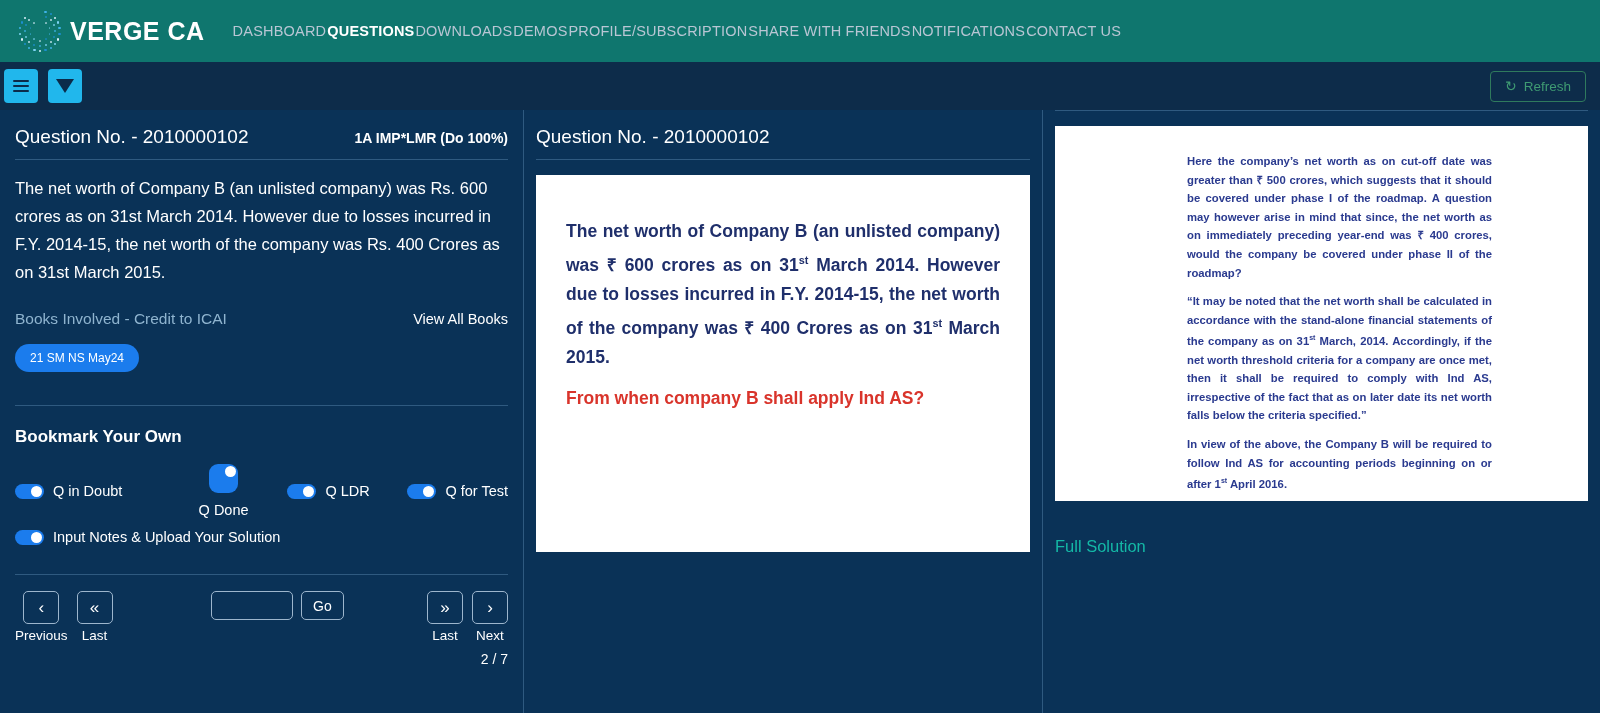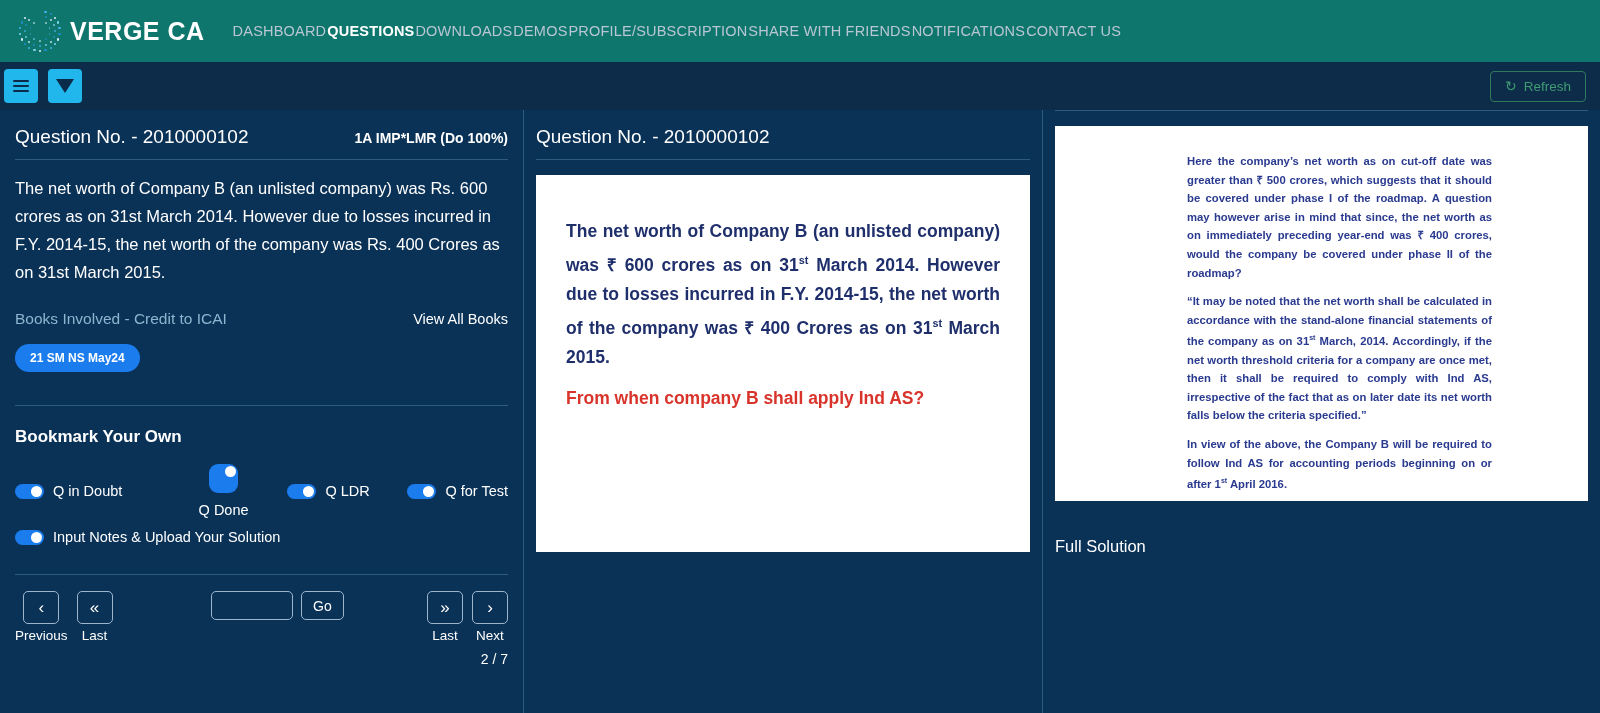--- a/index.html
+++ b/index.html
@@ -142,21 +142,21 @@
     margin-top: 24px;
   }
   .books-label { color: #8fb4cf; font-size: 15.5px; }
   .books-link  { color: #ffffff; font-size: 14.5px; cursor: pointer; }
   .badges { margin-top: 16px; }
   .badge {
     display: inline-block;
     background: #1b7ced;
     color: #ffffff;
     font-size: 12px;
-    font-weight: bold;
+    font-weight: normal;
     border-radius: 16px;
     padding: 7px 15px;
   }
   .rule-sp { margin-top: 33px; }
 
   .bookmark-title {
     color: #ffffff;
     font-size: 17px;
     font-weight: bold;
     margin-top: 21px;
@@ -295,21 +295,21 @@
     display: inline-block;
     background: #cfe5b4;
     border: 1px solid #9bb57f;
     color: #1f2f6b;
     font-size: 11.3px;
     font-weight: bold;
     padding: 4px 4px;
     width: 296px;
   }
   .full-solution {
-    color: #ffffff;
+    color: #14b8a6;
     font-size: 16.5px;
     margin-top: 36px;
   }
 </style>
 </head>
 <body>
 
 <div class="topbar">
   <div class="brand">
     <span class="logo-dots" id="logo-dots">

